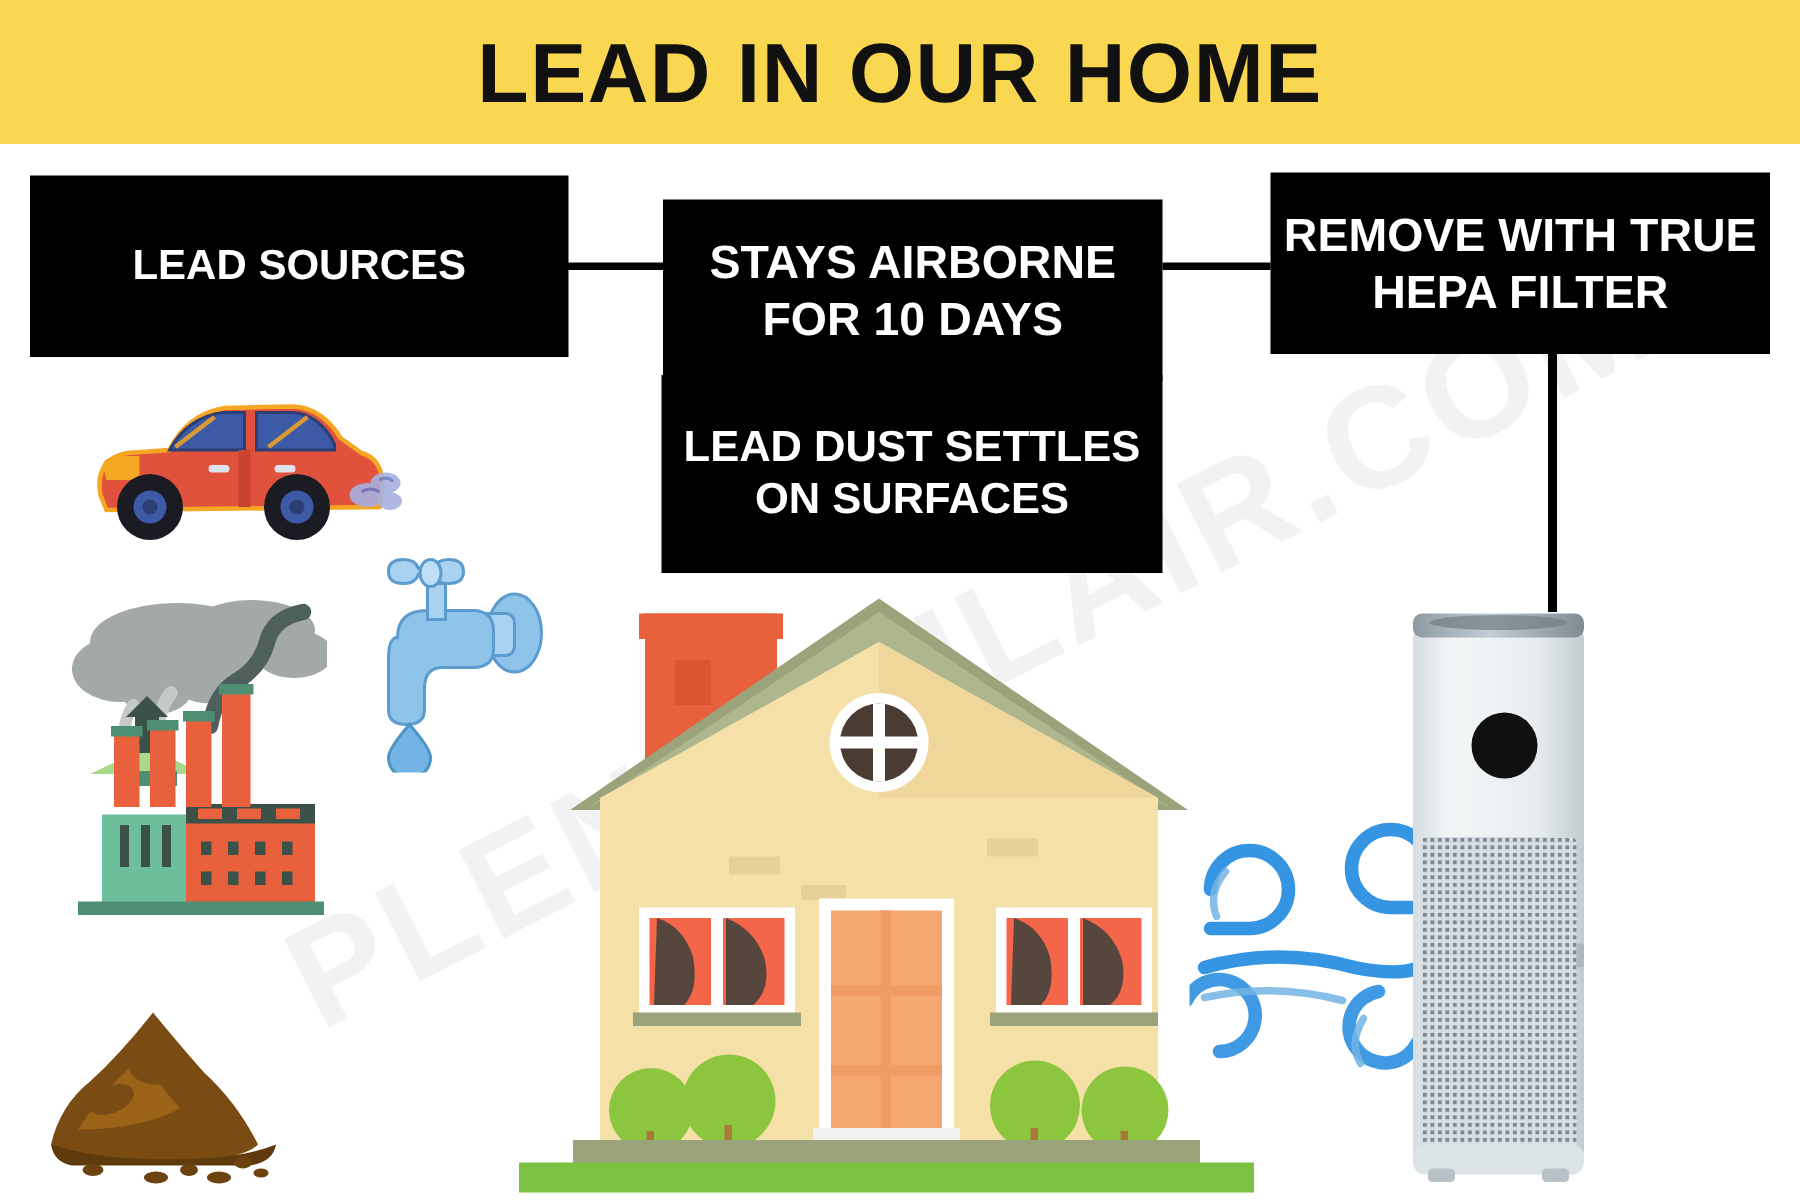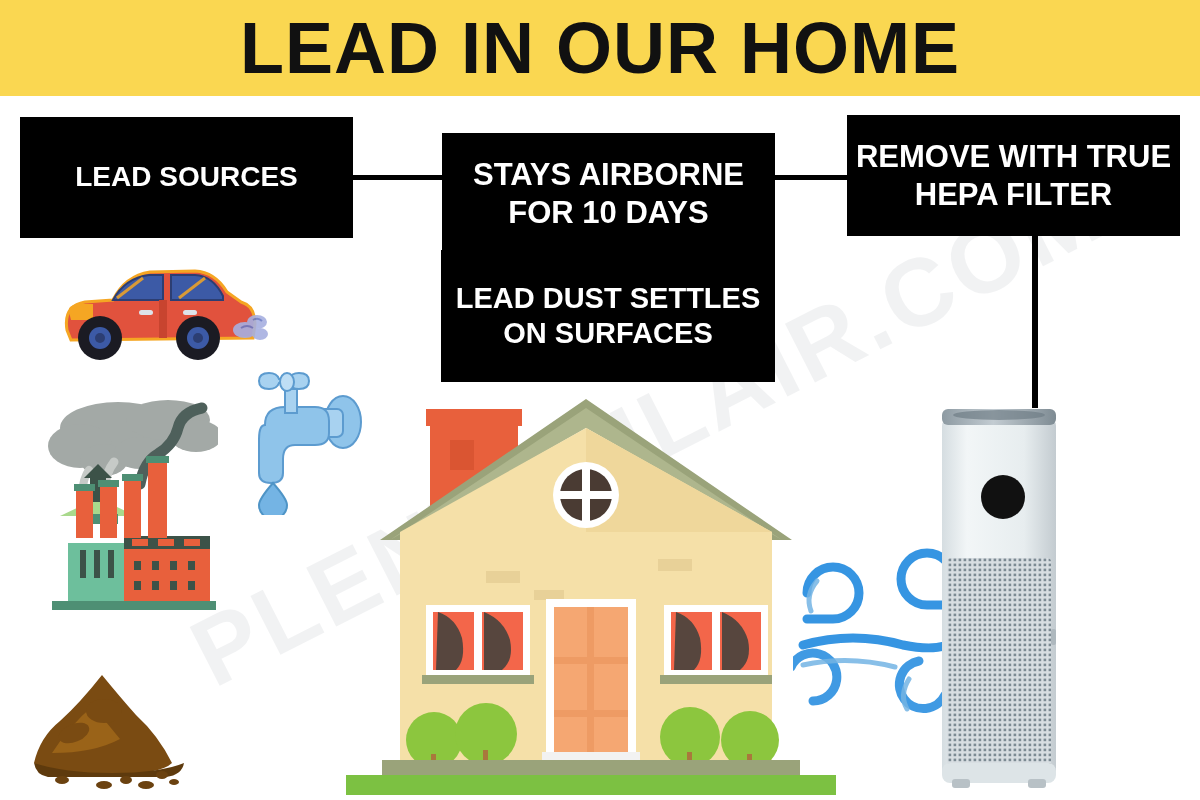--- a/index.html
+++ b/index.html
@@ -20,21 +20,21 @@
   .banner {
     position: absolute;
     left: 0; top: 0;
     width: 1200px; height: 96px;
     background: #fad751;
     display: flex;
     align-items: center;
     justify-content: center;
   }
   .banner-title {
-    font-size: 72px;
+    font-size: 56px;
     font-weight: bold;
     letter-spacing: 1px;
     color: #111111;
     white-space: nowrap;
   }
 
   
   .conn {
     position: absolute;
     background: #000000;
@@ -47,21 +47,21 @@
     color: #ffffff;
     display: flex;
     align-items: center;
     justify-content: center;
     text-align: center;
     font-weight: bold;
     line-height: 1.22;
     padding: 4px 8px;
     box-sizing: border-box;
   }
-  #box-sources { left: 20px;  top: 117px; width: 333px; height: 121px; font-size: 28px; }
+  #box-sources { left: 20px;  top: 117px; width: 359px; height: 121px; font-size: 28px; }
   #box-airborne{ left: 442px; top: 133px; width: 333px; height: 121px; font-size: 31px; }
   #box-remove  { left: 847px; top: 115px; width: 333px; height: 121px; font-size: 31px; }
   #box-dust    { left: 441px; top: 250px; width: 334px; height: 132px; font-size: 29px; }
 
   
   .watermark {
     position: absolute;
     left: 150px;
     top: 400px;
     width: 900px;

